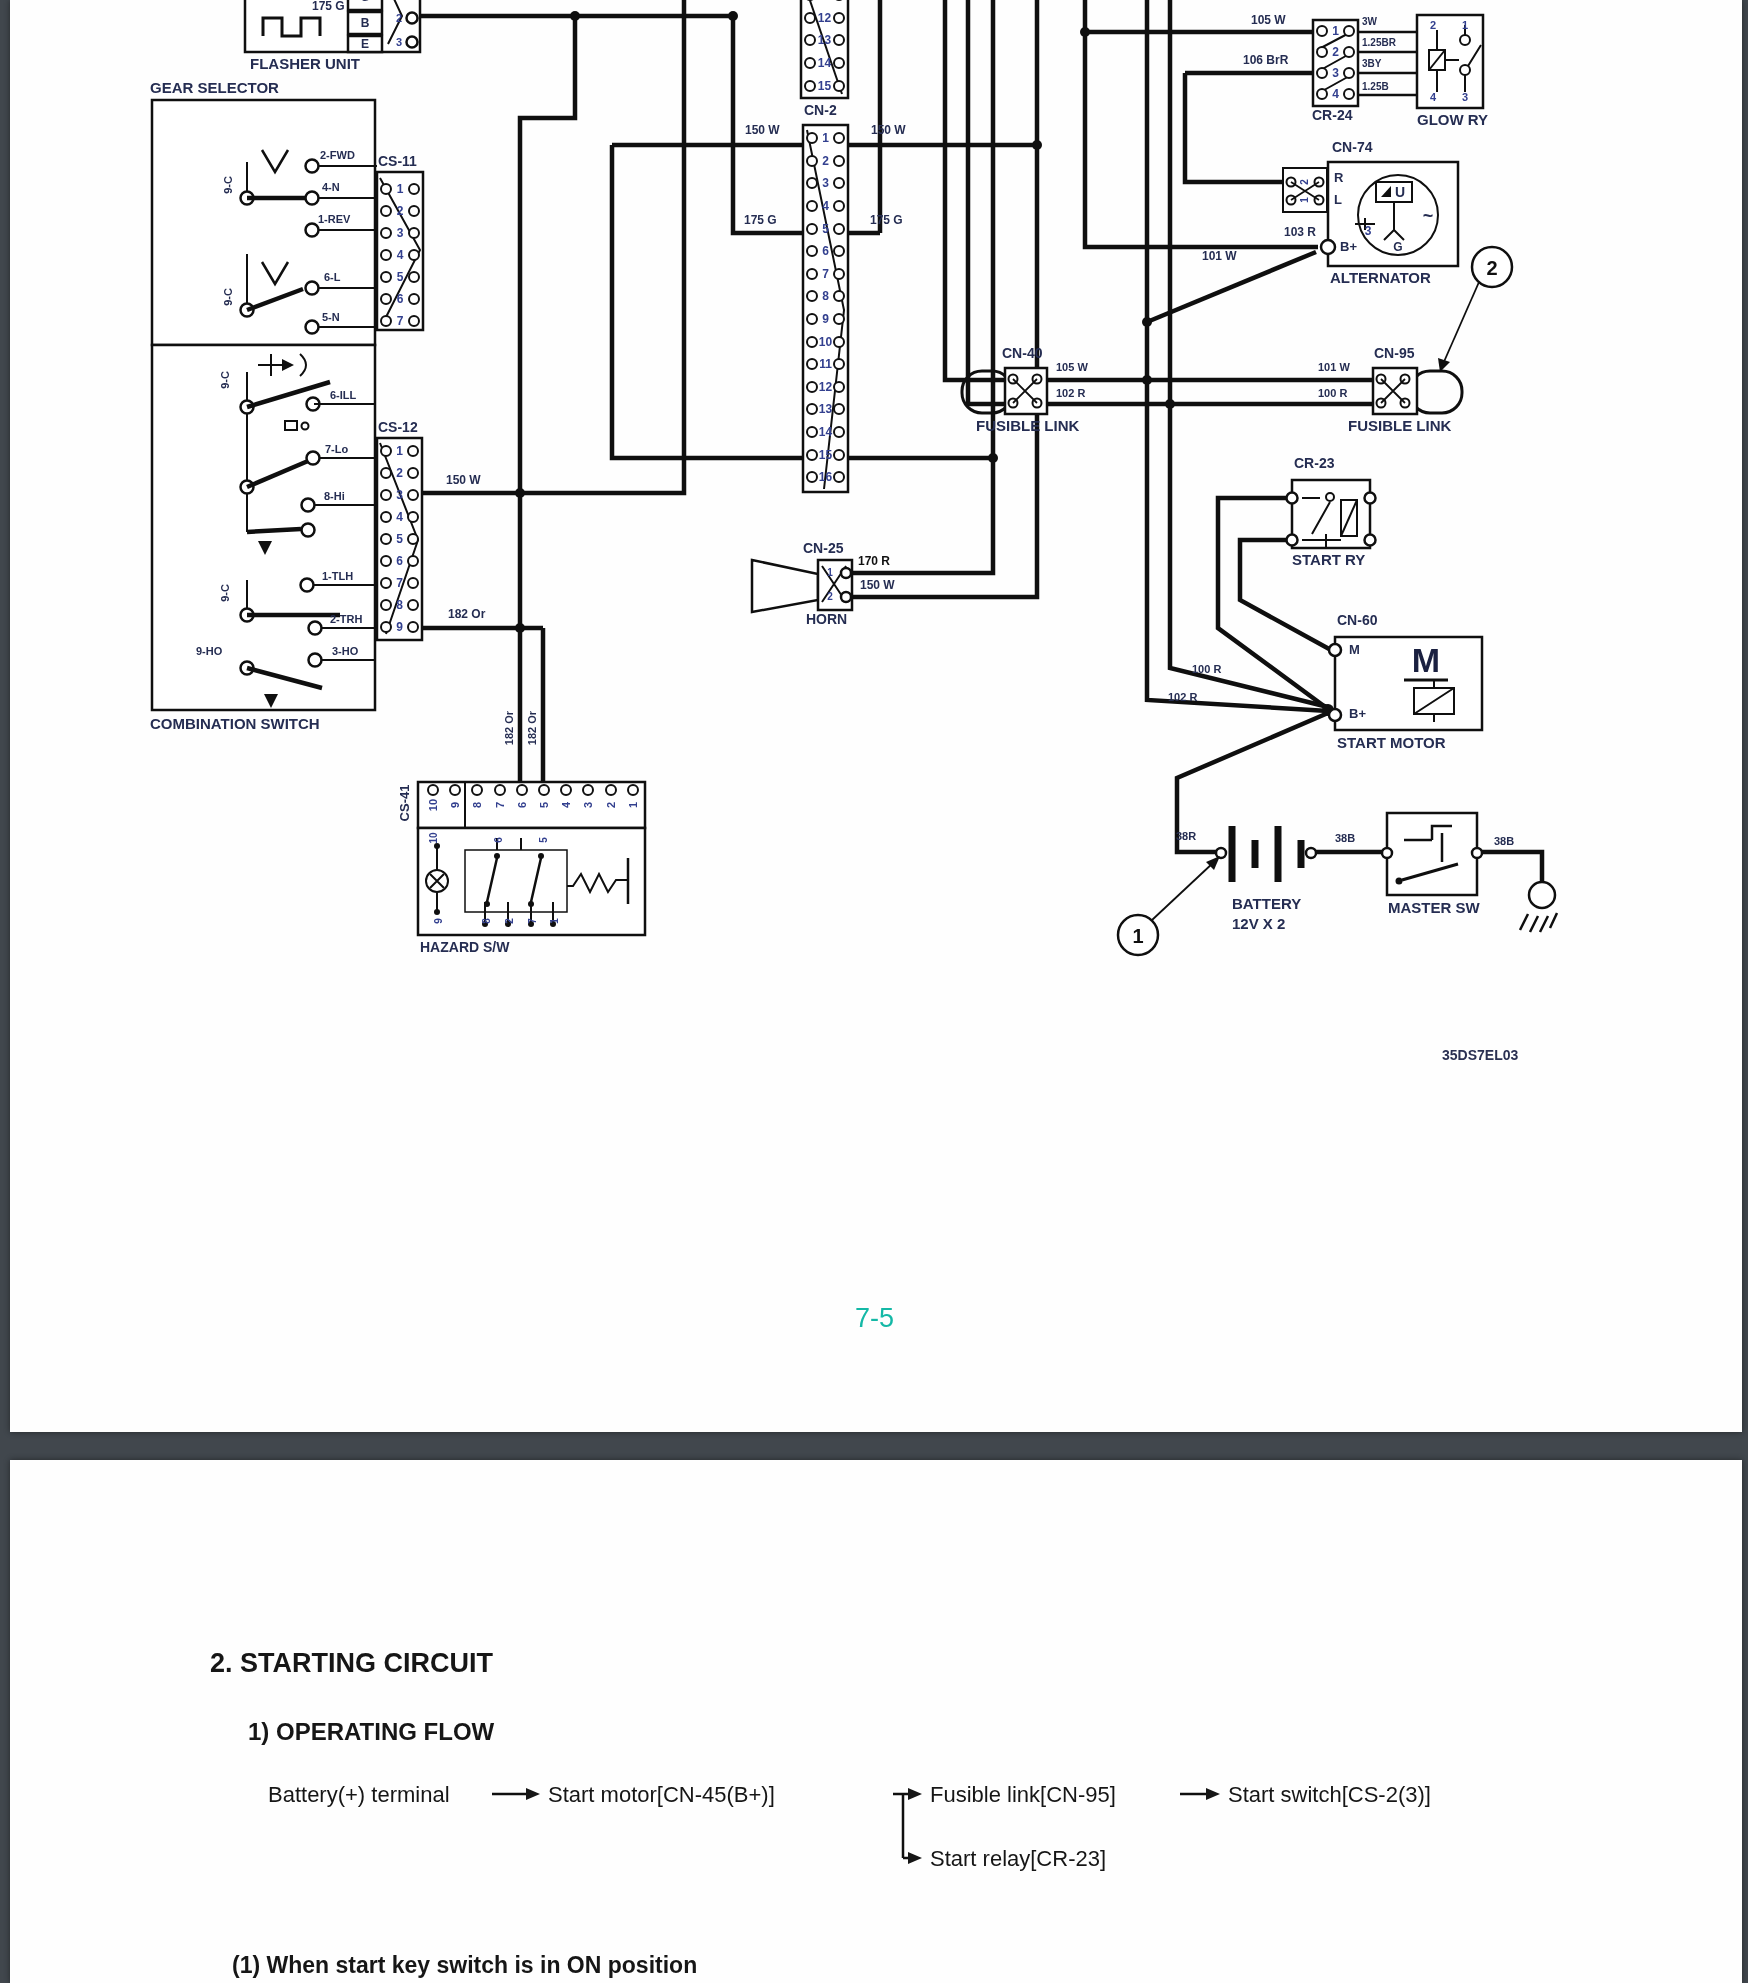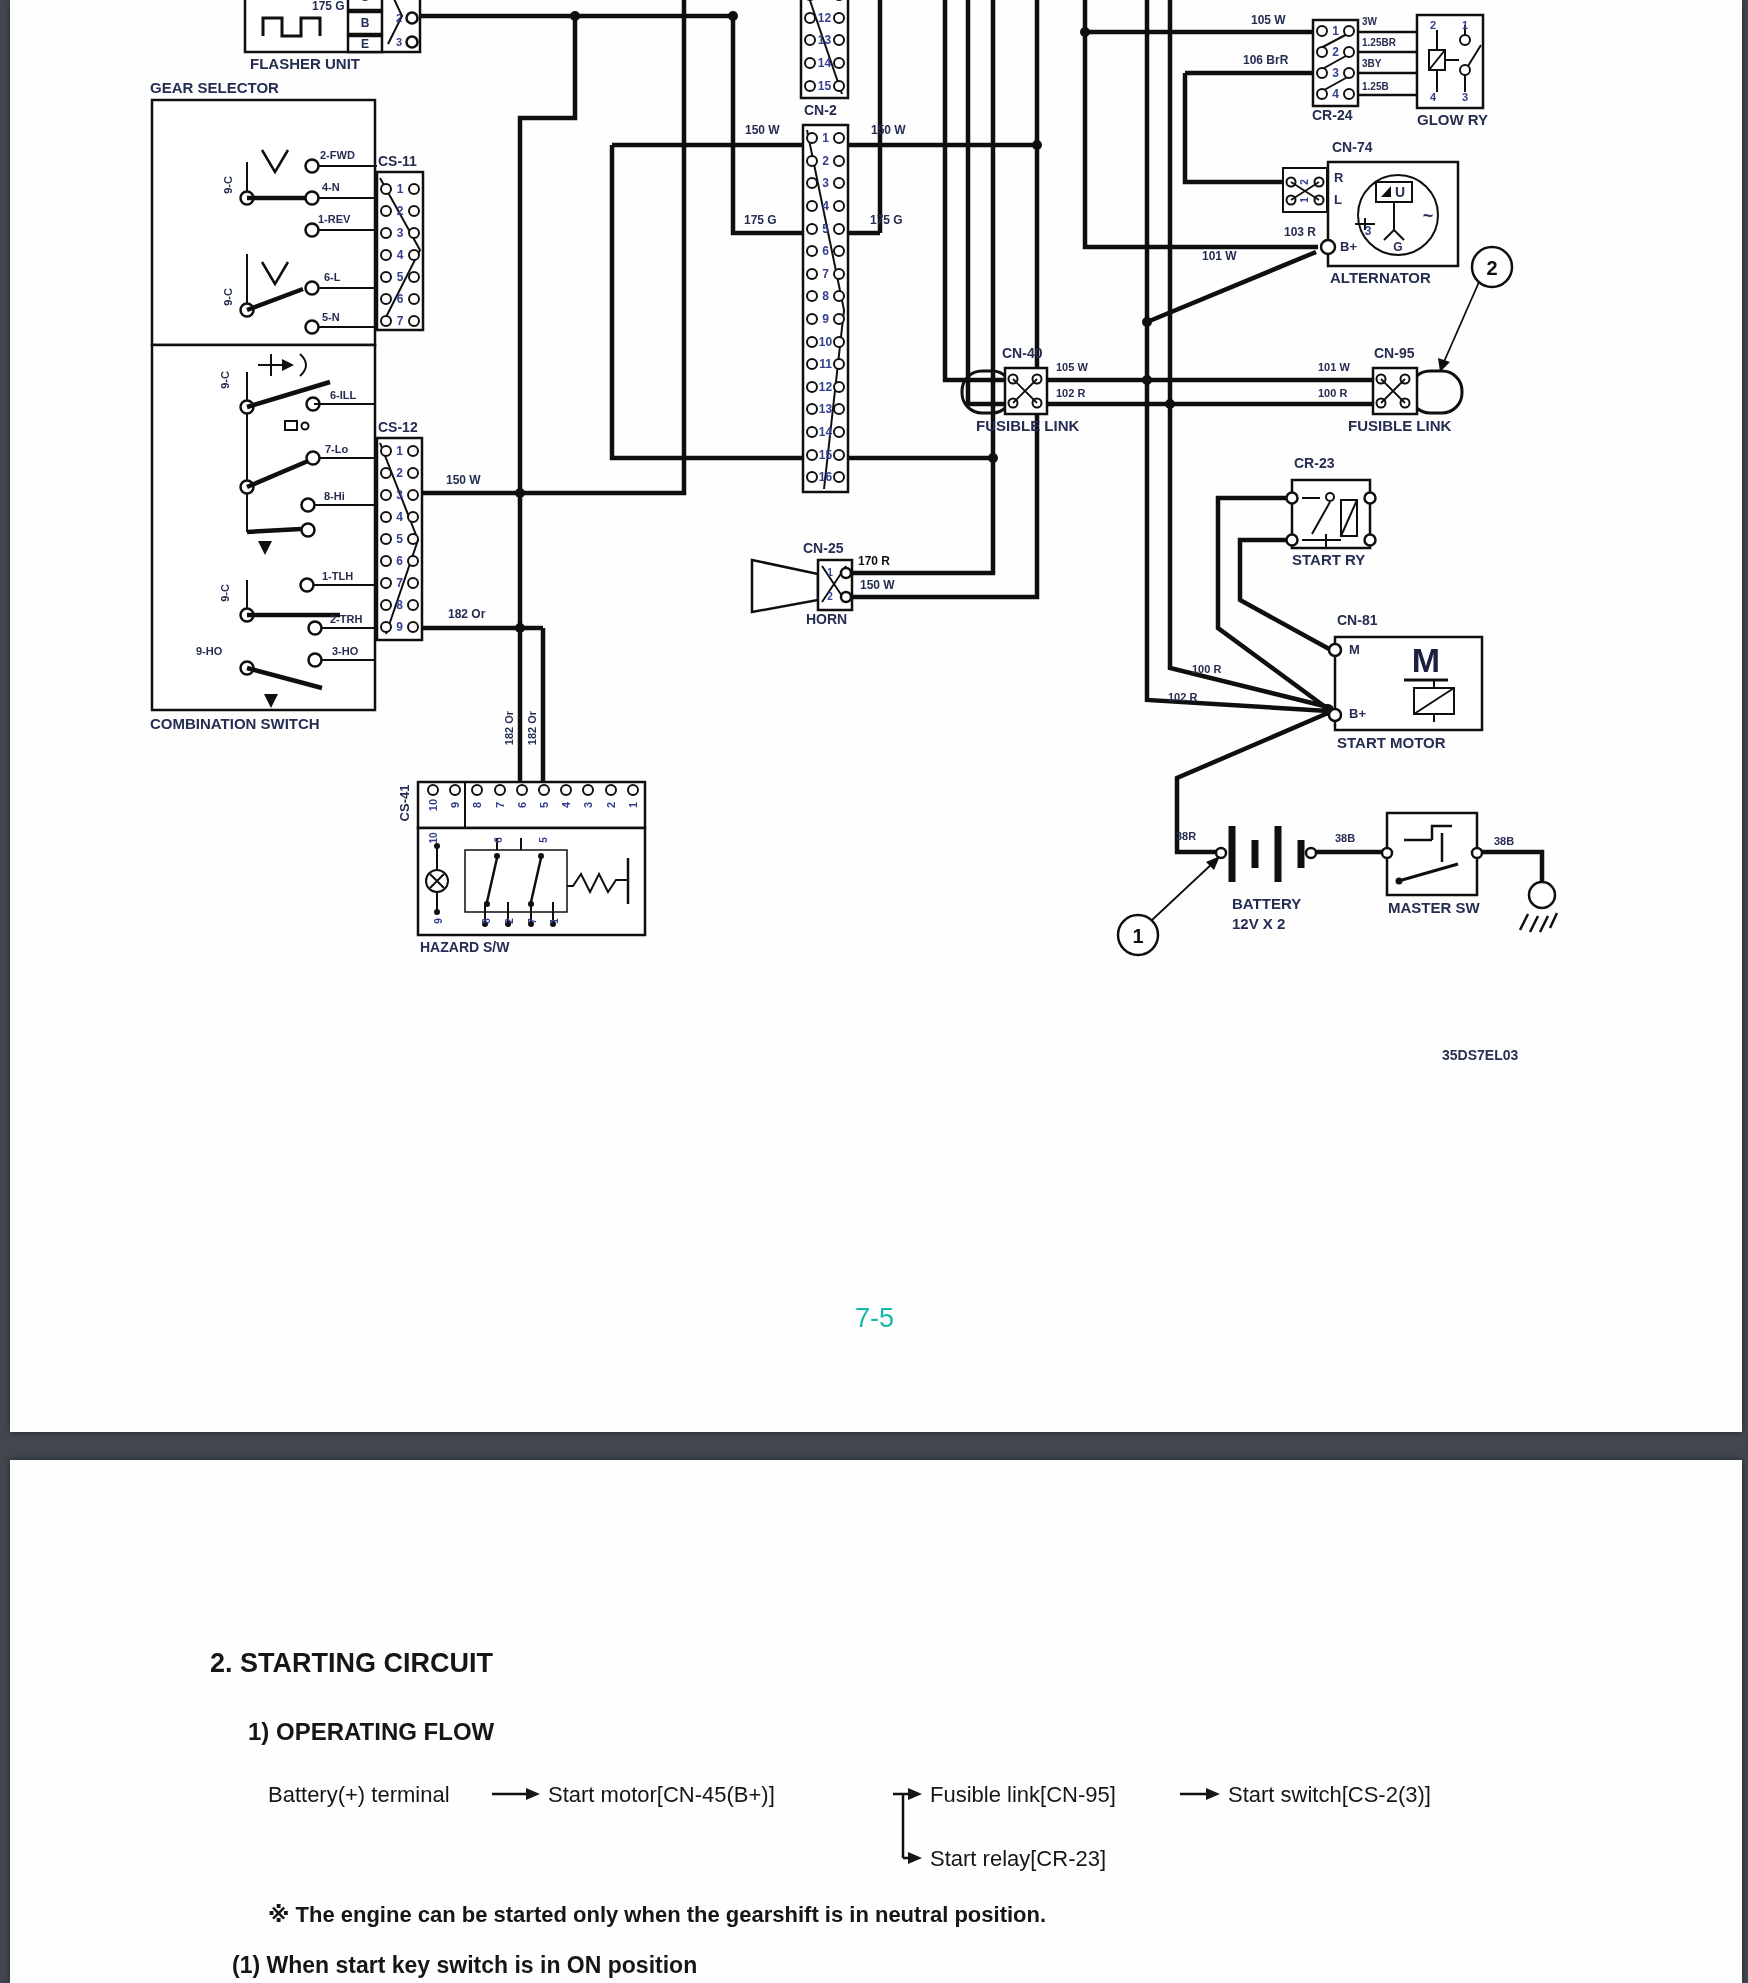--- a/index.html
+++ b/index.html
@@ -473,21 +473,21 @@
   <div class="lb" style="left:1056px;top:388px;font-size:11px">102 R</div>
   <div class="lb" style="left:976px;top:418px;font-size:15px">FUSIBLE LINK</div>
   <div class="lb" style="left:1374px;top:346px;font-size:14px">CN-95</div>
   <div class="lb" style="left:1318px;top:362px;font-size:11px">101 W</div>
   <div class="lb" style="left:1318px;top:388px;font-size:11px">100 R</div>
   <div class="lb" style="left:1348px;top:418px;font-size:15px">FUSIBLE LINK</div>
 
   <div class="lb" style="left:1294px;top:456px;font-size:14px">CR-23</div>
   <div class="lb" style="left:1292px;top:552px;font-size:15px">START RY</div>
 
-  <div class="lb" style="left:1337px;top:613px;font-size:14px">CN-81</div>
+  <div class="lb" style="left:1337px;top:613px;font-size:14px">CN-60</div>
   <div class="lb" style="left:1349px;top:643px;font-size:13px">M</div>
   <div class="lb" style="left:1349px;top:707px;font-size:13px">B+</div>
   <div class="lb bigM ctr" style="left:1426px;top:660px">M</div>
   <div class="lb" style="left:1337px;top:735px;font-size:15px">START MOTOR</div>
   <div class="lb" style="left:1192px;top:664px;font-size:11px">100 R</div>
   <div class="lb" style="left:1168px;top:692px;font-size:11px">102 R</div>
 
   <div class="lb" style="left:1176px;top:831px;font-size:11px">38R</div>
   <div class="lb" style="left:1335px;top:833px;font-size:11px">38B</div>
   <div class="lb" style="left:1494px;top:836px;font-size:11px">38B</div>
@@ -501,15 +501,14 @@
   <div class="lb" style="left:1442px;top:1048px;font-size:14px;color:#2a3052">35DS7EL03</div>
   <div class="p2t" style="left:855px;top:1303px;font-size:27px;color:#14b8a6">7-5</div>
 
   <div class="p2t" style="left:210px;top:1648px;font-size:27px;font-weight:bold">2. STARTING CIRCUIT</div>
   <div class="p2t" style="left:248px;top:1718px;font-size:24px;font-weight:bold">1) OPERATING FLOW</div>
   <div class="p2t" style="left:268px;top:1782px;font-size:22px">Battery(+) terminal</div>
   <div class="p2t" style="left:548px;top:1782px;font-size:22px">Start motor[CN-45(B+)]</div>
   <div class="p2t" style="left:930px;top:1782px;font-size:22px">Fusible link[CN-95]</div>
   <div class="p2t" style="left:1228px;top:1782px;font-size:22px">Start switch[CS-2(3)]</div>
   <div class="p2t" style="left:930px;top:1846px;font-size:22px">Start relay[CR-23]</div>
-  <div class="p2t" style="left:268px;top:1902px;font-size:22px;font-weight:bold">※ The engine can be started only when the gearshift is in neutral position.</div>
   <div class="p2t" style="left:232px;top:1952px;font-size:23px;font-weight:bold">(1) When start key switch is in ON position</div>
 </div>
 
 </body></html>

